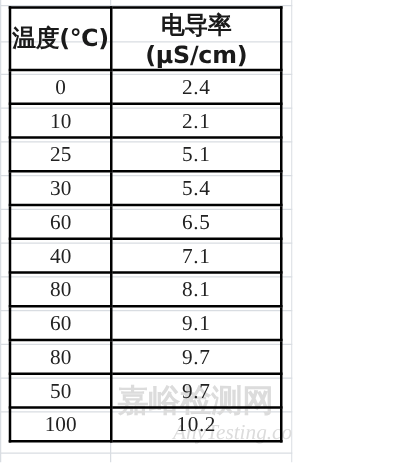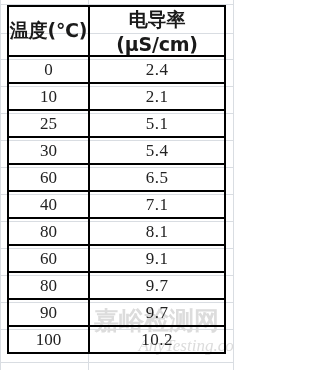--- a/index.html
+++ b/index.html
@@ -175,21 +175,21 @@
       </tr>
       <tr>
         <td class="cell-temp">60</td>
         <td class="cell-cond">9.1</td>
       </tr>
       <tr>
         <td class="cell-temp">80</td>
         <td class="cell-cond">9.7</td>
       </tr>
       <tr>
-        <td class="cell-temp">90</td>
+        <td class="cell-temp">50</td>
         <td class="cell-cond">9.7</td>
       </tr>
       <tr>
         <td class="cell-temp">100</td>
         <td class="cell-cond">10.2</td>
       </tr>
     </tbody>
 </table>
 
 </body></html>

